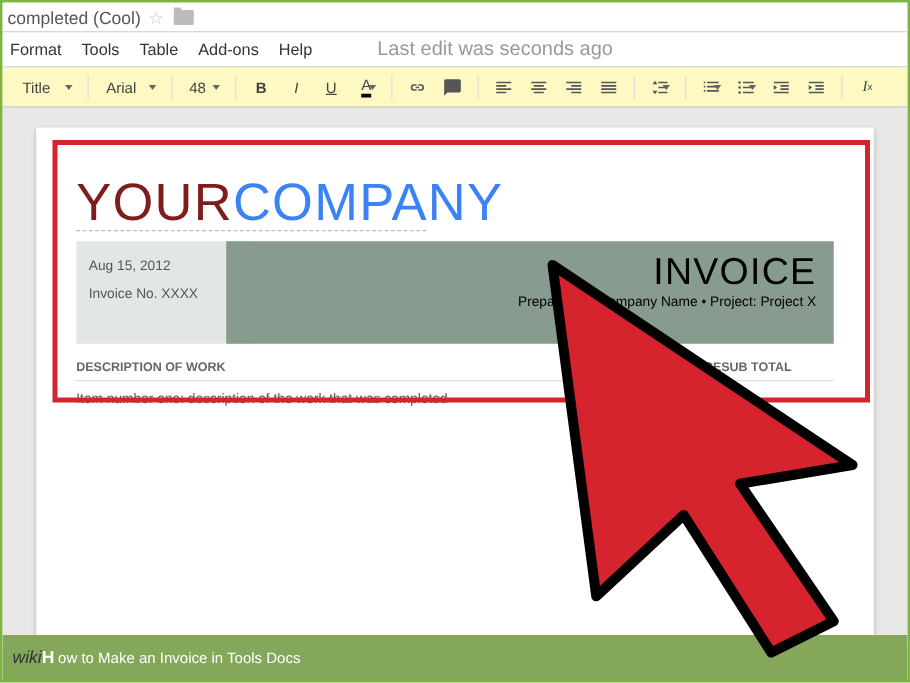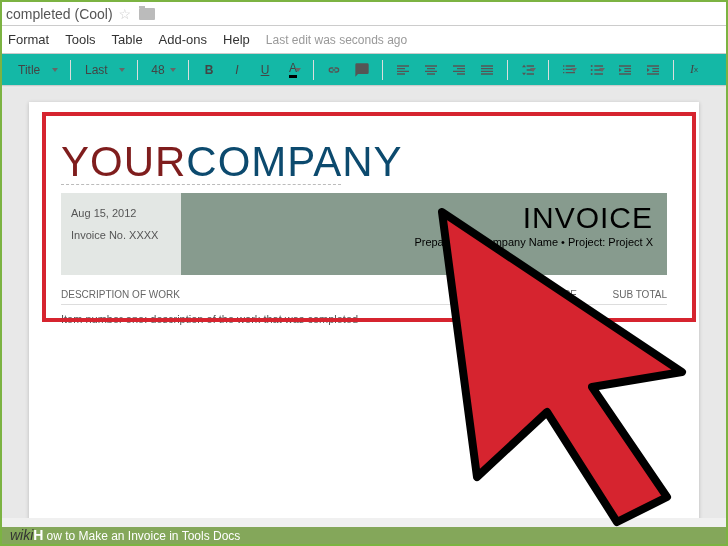--- a/index.html
+++ b/index.html
@@ -6,62 +6,62 @@
   body { width: 728px; height: 546px; overflow: hidden; background: #f0f0f0; border: 2px solid #7cb342; position: relative; }
 
   .titlebar { height: 24px; background: #fff; border-bottom: 1px solid #ccc; display: flex; align-items: center; padding-left: 4px; font-size: 14px; }
   .doc-title { color: #555; }
   .star { margin: 0 6px; color: #ccc; }
   .folder { width: 16px; height: 12px; background: #bbb; display: inline-block; border-radius: 1px; position: relative; margin-left: 2px; }
   .folder::before { content: ""; position: absolute; top: -2px; left: 0; width: 6px; height: 2px; background: #bbb; }
 
   .menubar { height: 28px; background: #fff; border-bottom: 1px solid #ccc; display: flex; align-items: center; padding-left: 6px; font-size: 13px; color: #333; }
   .menubar span { margin-right: 16px; cursor: pointer; }
-  .lastedit { color: #999; font-size: 12px; }
-
-  .toolbar { height: 32px; background: #14b8a6; border-bottom: 1px solid #ccc; display: flex; align-items: center; padding-left: 10px; gap: 4px; box-shadow: 0 1px 2px rgba(0,0,0,0.08); }
+  .lastedit { color: #999; font-size: 16px; margin-left: 36px; }
+
+  .toolbar { height: 32px; background: #fef9c3; border-bottom: 1px solid #ccc; display: flex; align-items: center; padding-left: 10px; gap: 4px; box-shadow: 0 1px 2px rgba(0,0,0,0.08); }
   .sep { width: 1px; height: 20px; background: #ddd; margin: 0 4px; }
   .tb-btn { height: 22px; display: flex; align-items: center; justify-content: center; padding: 0 4px; border-radius: 2px; cursor: pointer; font-size: 12px; color: #444; }
   .tb-btn.dd { padding-right: 14px; position: relative; }
   .tb-btn.dd::after { content: ""; position: absolute; right: 4px; top: 9px; border-left: 3px solid transparent; border-right: 3px solid transparent; border-top: 4px solid #666; }
   .tb-btn.ico { width: 24px; padding: 0; }
   .tb-btn.wide { min-width: 50px; justify-content: flex-start; padding-left: 6px; }
 
   .editarea { position: absolute; top: 86px; bottom: 26px; left: 0; right: 0; background: #e8e8e8; overflow: hidden; display: flex; justify-content: center; padding-top: 14px; }
   .page { background: #fff; width: 670px; height: 440px; box-shadow: 0 1px 4px rgba(0,0,0,0.2); padding: 40px 32px 20px 32px; position: relative; }
 
   .call-box { position: absolute; top: 110px; left: 40px; right: 30px; height: 210px; border: 4px solid #d6242f; pointer-events: none; }
 
   .company { font-size: 42px; font-weight: 300; letter-spacing: 1px; margin-top: -4px; }
   .company .c1 { color: #7f1d1d; }
-  .company .c2 { color: #0c4a6e; }
+  .company .c2 { color: #3b82f6; }
   .company-underline { border-bottom: 1px dashed #bbb; width: 280px; height: 1px; margin-top: -2px; }
 
   .band { position: relative; margin-top: 8px; height: 82px; }
   .band-left { position: absolute; left: 0; top: 0; bottom: 0; width: 140px; background: #e3e7e4; padding: 14px 10px; font-size: 11px; color: #555; }
   .band-left div { margin-bottom: 10px; }
   .band-right { position: absolute; left: 120px; right: 0; top: 0; bottom: 0; background: #879b8e; color: #000000; padding: 8px 14px; text-align: right; }
   .invoice-word { font-size: 30px; font-weight: 300; letter-spacing: 1px; }
   .band-right .line { font-size: 11px; margin-top: 1px; }
 
-  .tablehdr { display: flex; font-size: 10px; color: #666; font-weight: normal; margin-top: 14px; border-bottom: 1px solid #ddd; padding-bottom: 4px; }
+  .tablehdr { display: flex; font-size: 10px; color: #666; font-weight: bold; margin-top: 14px; border-bottom: 1px solid #ddd; padding-bottom: 4px; }
   .tablehdr .c-desc { flex: 1; }
   .tablehdr .c-qty  { width: 80px; text-align: right; }
   .tablehdr .c-pr   { width: 80px; text-align: right; }
-  .tablehdr .c-sub  { width: 90px; text-align: right; }
+  .tablehdr .c-sub  { width: 90px; text-align: left; }
 
   .tablerow { display: flex; font-size: 11px; color: #555; margin-top: 8px; }
   .tablerow .c-desc { flex: 1; }
   .tablerow .c-qty  { width: 80px; text-align: right; }
   .tablerow .c-pr   { width: 80px; text-align: right; }
   .tablerow .c-sub  { width: 90px; text-align: left; }
 
   .cursor-svg { position: absolute; left: 420px; top: 190px; width: 300px; height: 340px; pointer-events: none; z-index: 20; }
 
-  .footer { position: absolute; bottom: 0; left: 0; right: 0; height: 17px; background: #84a75a; color: #fff; display: flex; align-items: center; font-size: 12px; padding-left: 8px; }
+  .footer { position: absolute; bottom: 0; left: 0; right: 0; height: 36px; background: #84a75a; color: #fff; display: flex; align-items: center; font-size: 12px; padding-left: 8px; }
   .footer .brand { font-family: "Times New Roman", serif; font-style: italic; font-size: 14px; color: #333; margin-right: 3px; }
   .footer .brand b { color: #fff; font-style: normal; font-weight: bold; }
 
   svg.ico { width: 16px; height: 16px; }
 </style>
 </head>
 <body>
 
 <div class="titlebar">
   <span class="doc-title">completed (Cool)</span>
@@ -77,21 +77,21 @@
   <span>Help</span>
   <span class="lastedit">Last edit was seconds ago</span>
 </div>
 
 <div class="toolbar">
   <div class="tb-btn dd wide">
       <span>Title</span>
     </div>
   <div class="sep"></div>
   <div class="tb-btn dd wide">
-      <span>Last</span>
+      <span>Arial</span>
     </div>
   <div class="sep"></div>
   <div class="tb-btn dd" style="min-width:34px">
       <span>48</span>
     </div>
   <div class="sep"></div>
   <div class="tb-btn ico">
       <b>B</b>
     </div>
   <div class="tb-btn ico">

